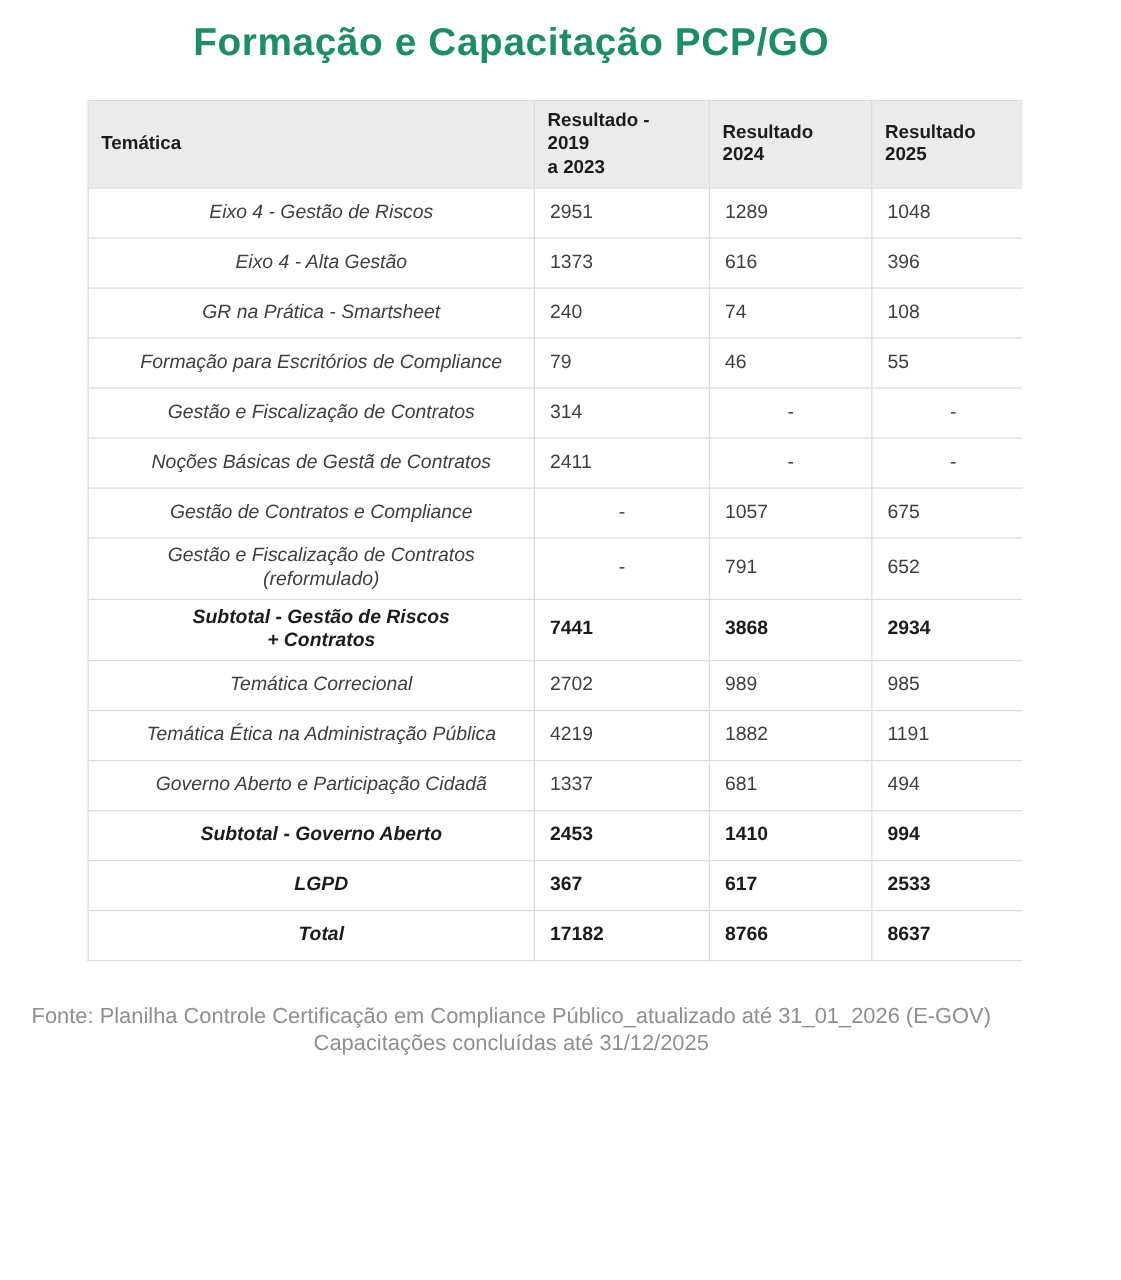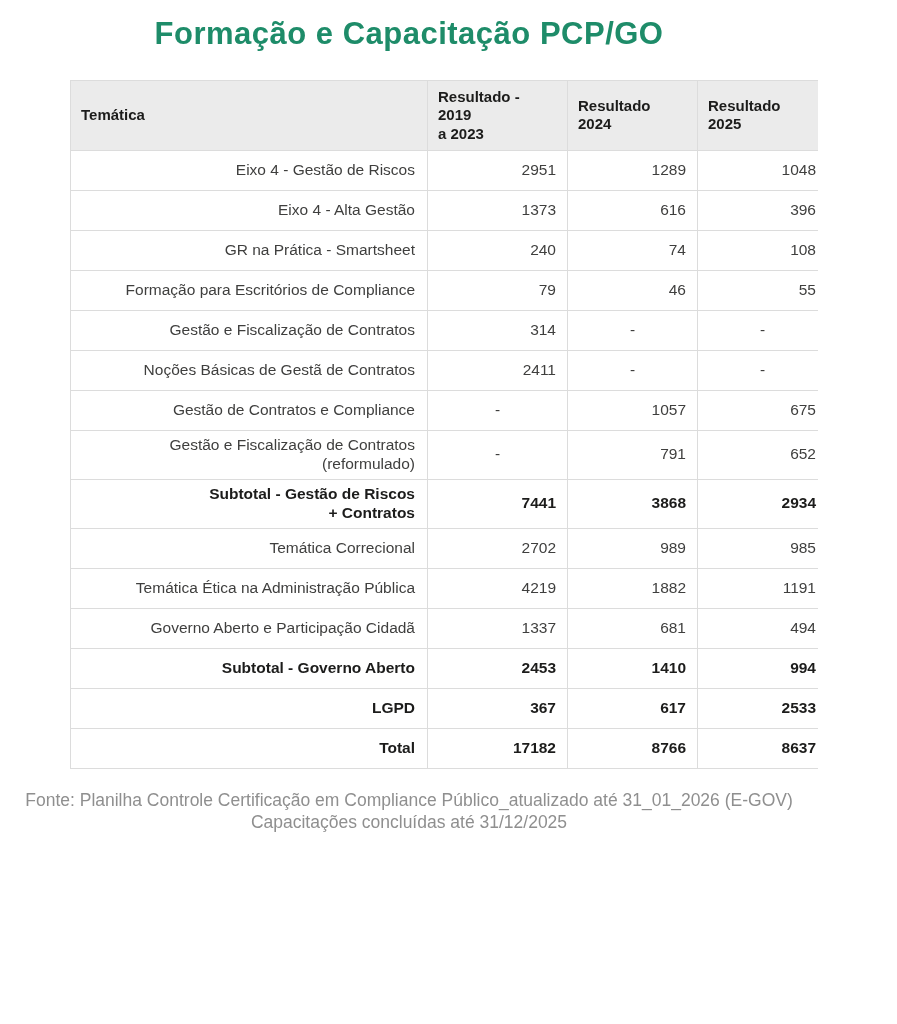--- a/index.html
+++ b/index.html
@@ -50,38 +50,38 @@
     height: 47px;
     white-space: pre-line;
   }
   tbody td {
     height: 40px;
     padding: 5px 12px;
     font-size: 15.5px;
     color: var(--body-text, #3f3f3e);
   }
   tbody td.label-cell {
-    text-align: right;
+    text-align: center;
     padding-left: 28px;
     white-space: pre-line;
+    font-style: italic;
   }
   tbody td.value-cell {
-    text-align: right;
     padding-right: 11px;
   }
   tbody td.value-cell.dash {
     text-align: center;
     padding-right: 12px;
   }
   tbody tr.bold td {
     font-weight: bold;
     color: var(--strong-text, #1c1c1b);
   }
   .footer {
-    margin-top: 20px;
+    margin-top: 32px;
     text-align: center;
     color: var(--footer-gray, #8f8f8f);
     font-size: 17.5px;
     line-height: 1.3;
   }
 </style>
 </head>
 <body>
 
 <div class="page">

